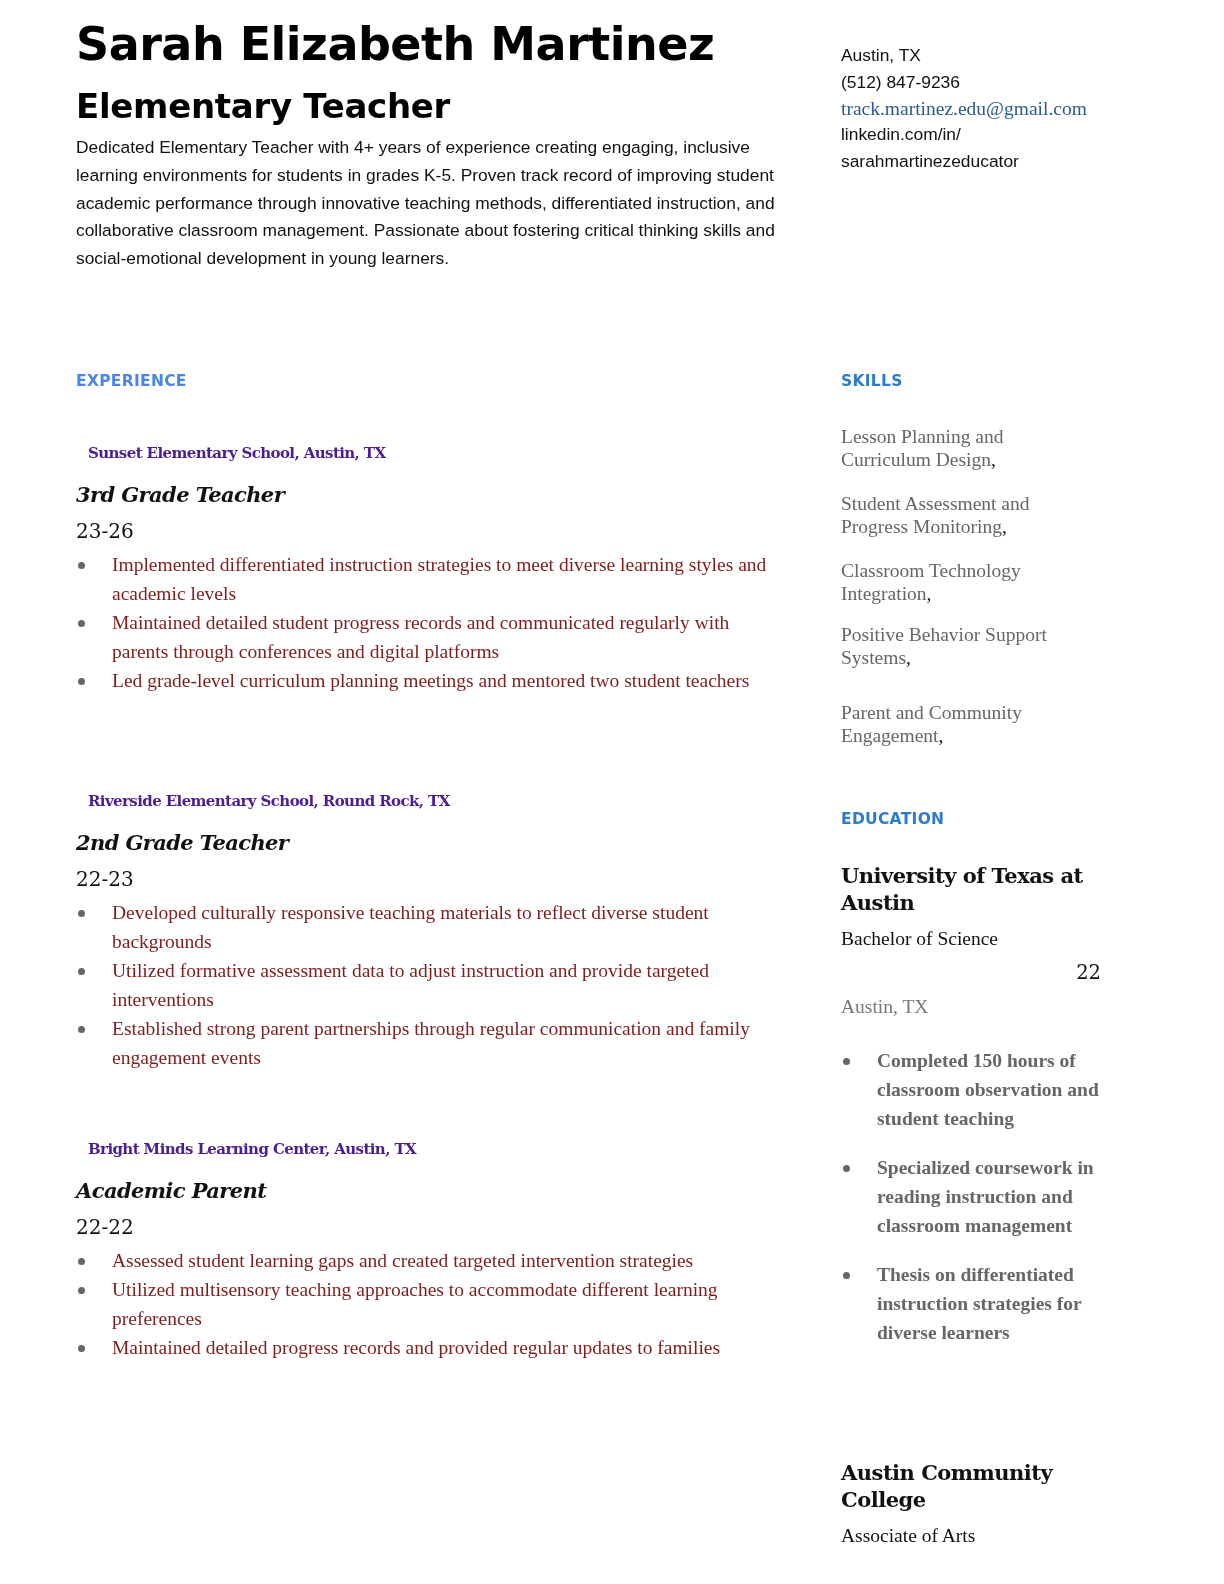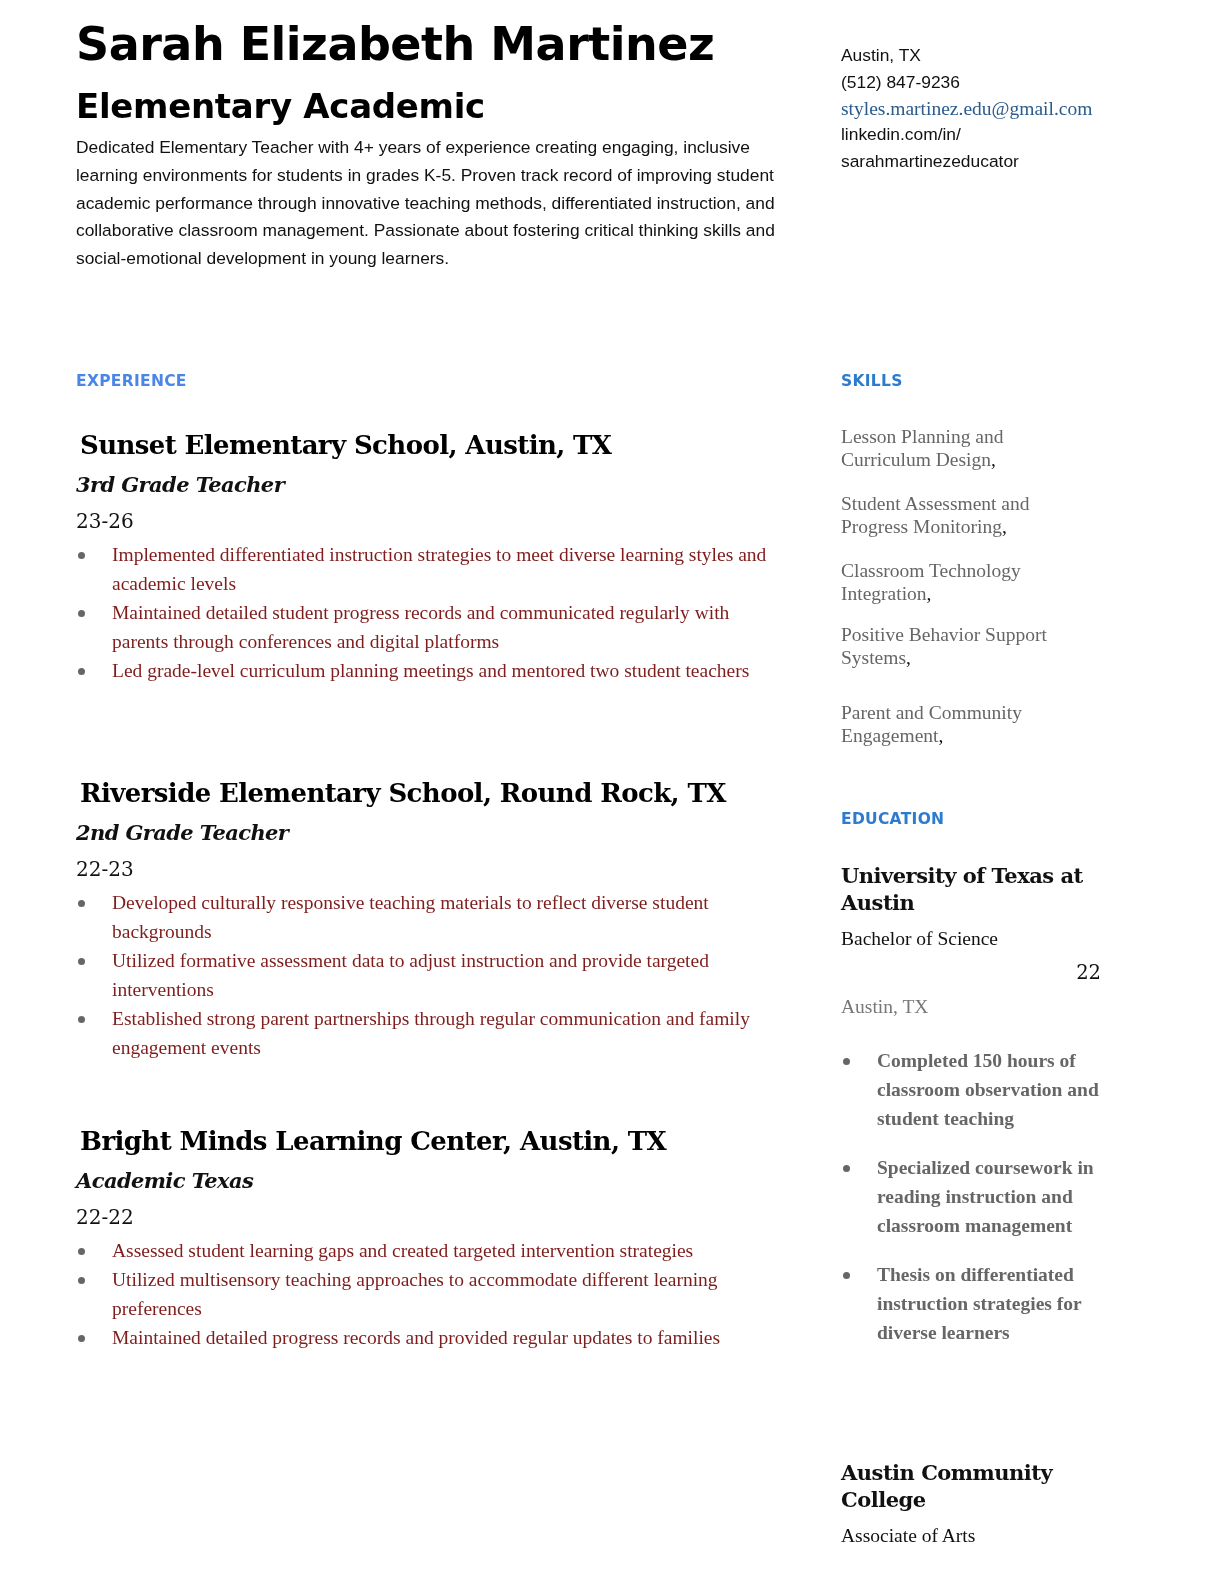--- a/index.html
+++ b/index.html
@@ -73,24 +73,24 @@
       font-size: 15.5px;
       letter-spacing: 0.3px;
       margin: 0;
     }
     .exp-heading { color: #4a86e8; }
     .side-heading { color: #2c7bce; }
 
     .employer {
       font-family: "DejaVu Serif", "Liberation Serif", serif;
       font-weight: bold;
-      font-size: 26px;
+      font-size: 15px;
       letter-spacing: -0.6px;
-      color: #000000;
-      margin: 4px;
+      color: #4c1d95;
+      margin: 12px;
       line-height: 30px;
     }
     .role {
       font-family: "DejaVu Serif", "Liberation Serif", serif;
       font-style: italic;
       font-weight: bold;
       font-size: 21px;
       letter-spacing: -0.6px;
       color: #111111;
       margin: 10px 0 0 0;
@@ -195,21 +195,21 @@
       border-radius: 50%;
       background: #666666;
     }
     .abs { position: absolute; left: 0; }
   </style>
 </head>
 <body>
 
 <div class="main-col">
   <h1 class="name">Sarah Elizabeth Martinez</h1>
-  <h2 class="job-title">Elementary Academic</h2>
+  <h2 class="job-title">Elementary Teacher</h2>
   <p class="summary">Dedicated Elementary Teacher with 4+ years of experience creating engaging, inclusive learning environments for students in grades K-5. Proven track record of improving student academic performance through innovative teaching methods, differentiated instruction, and collaborative classroom management. Passionate about fostering critical thinking skills and social-emotional development in young learners.</p>
 </div>
 
 <div style="position:absolute; left:76px; top:372px; width:710px;">
   <h3 class="section-heading exp-heading">EXPERIENCE</h3>
 
   <div class="job" style="top:54px;">
     <p class="employer">Sunset Elementary School, Austin, TX</p>
     <p class="role">3rd Grade Teacher</p>
     <p class="dates">23-26</p>
@@ -226,34 +226,34 @@
     <p class="dates">22-23</p>
     <ul class="bullets">
       <li><span class="dot"></span><span>Developed culturally responsive teaching materials to reflect diverse student backgrounds</span></li>
       <li><span class="dot"></span><span>Utilized formative assessment data to adjust instruction and provide targeted interventions</span></li>
       <li><span class="dot"></span><span>Established strong parent partnerships through regular communication and family engagement events</span></li>
     </ul>
   </div>
 
   <div class="job" style="top:750px;">
     <p class="employer">Bright Minds Learning Center, Austin, TX</p>
-    <p class="role">Academic Texas</p>
+    <p class="role">Academic Parent</p>
     <p class="dates">22-22</p>
     <ul class="bullets">
       <li><span class="dot"></span><span>Assessed student learning gaps and created targeted intervention strategies</span></li>
       <li><span class="dot"></span><span>Utilized multisensory teaching approaches to accommodate different learning preferences</span></li>
       <li><span class="dot"></span><span>Maintained detailed progress records and provided regular updates to families</span></li>
     </ul>
   </div>
 </div>
 
 <div class="side-col">
   <div class="contact-line">Austin, TX</div>
   <div class="contact-line">(512) 847-9236</div>
-  <a class="contact-email">styles.martinez.edu@gmail.com</a>
+  <a class="contact-email">track.martinez.edu@gmail.com</a>
   <div class="contact-line">linkedin.com/in/</div>
   <div class="contact-line">sarahmartinezeducator</div>
 </div>
 
 <div style="position:absolute; left:841px; top:372px; width:275px;">
   <h3 class="section-heading side-heading">SKILLS</h3>
   <p class="skill abs" style="top:54px;"><span>Lesson Planning and Curriculum Design</span><span class="comma">,</span></p>
   <p class="skill abs" style="top:121px;"><span>Student Assessment and Progress Monitoring</span><span class="comma">,</span></p>
   <p class="skill abs" style="top:188px;"><span>Classroom Technology Integration</span><span class="comma">,</span></p>
   <p class="skill abs" style="top:252px;"><span>Positive Behavior Support Systems</span><span class="comma">,</span></p>

